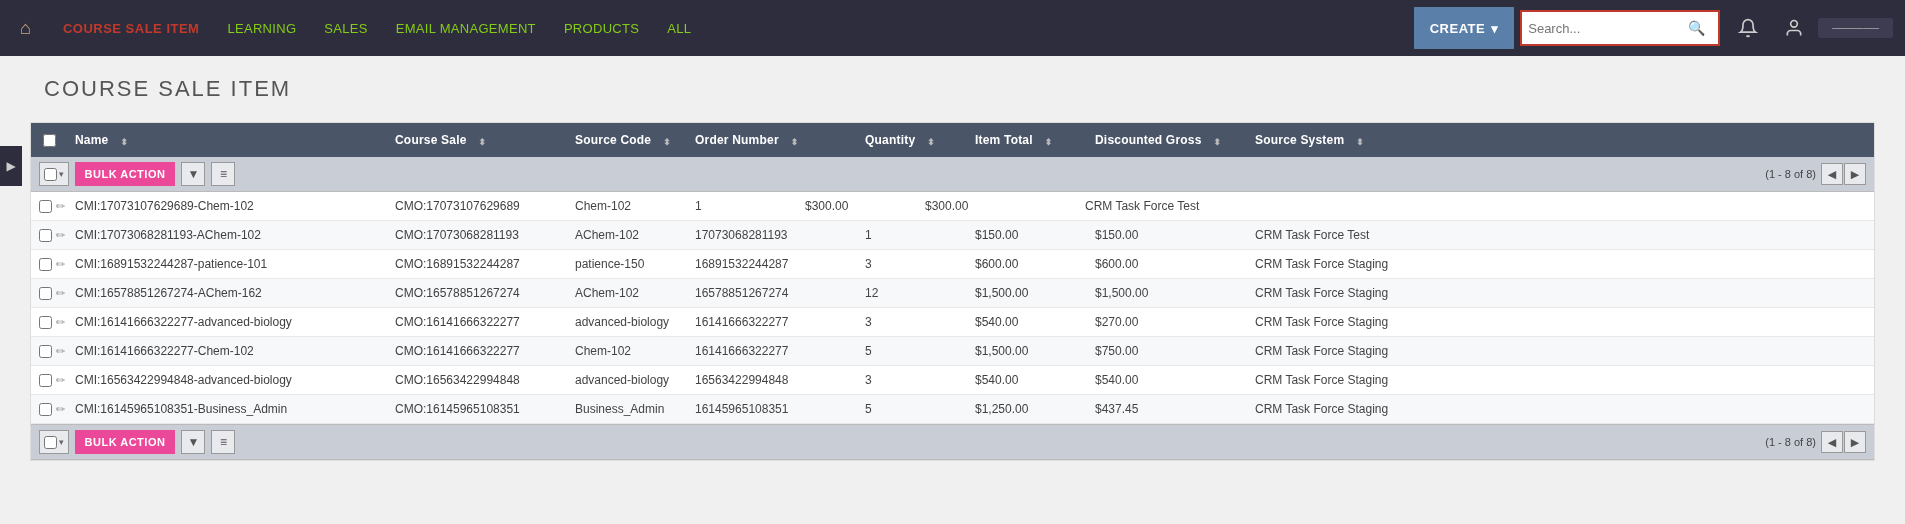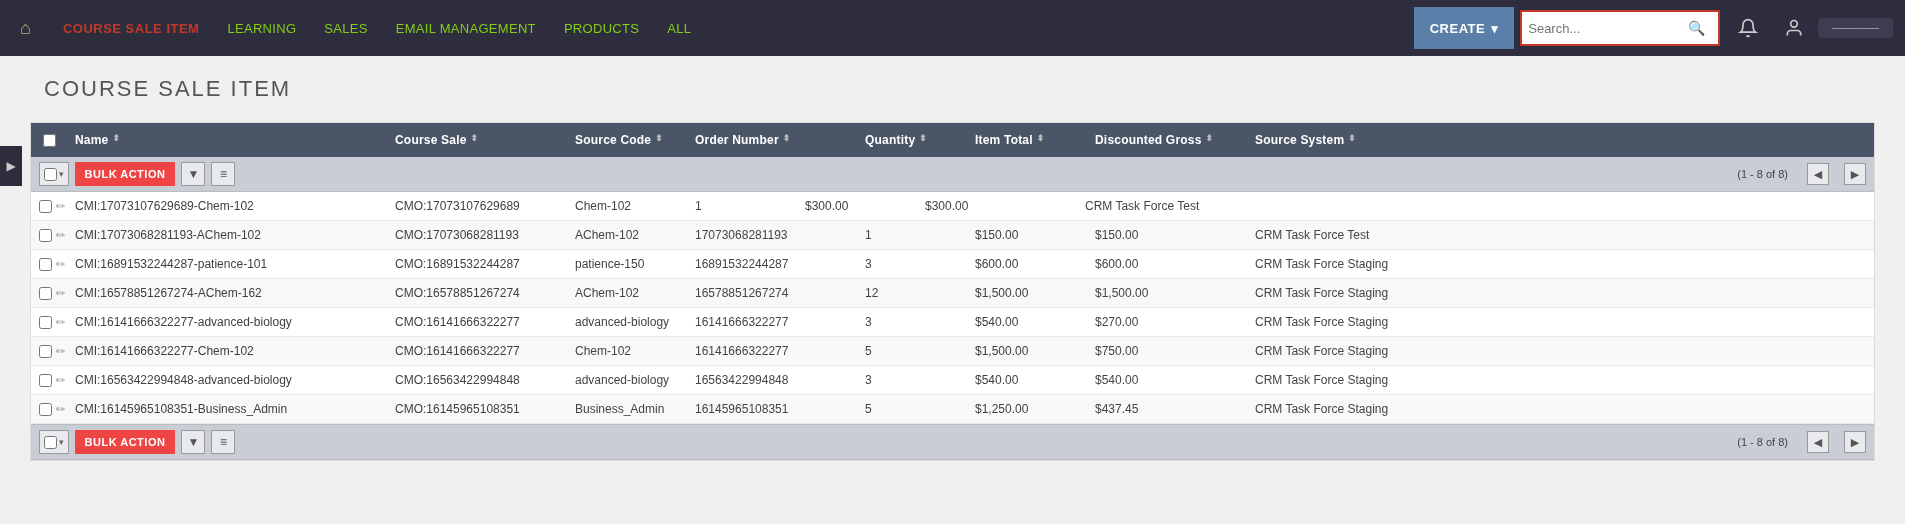--- a/index.html
+++ b/index.html
@@ -140,52 +140,52 @@
     .col-item-total { width: 120px; min-width: 120px; }
     .col-discounted-gross { width: 160px; min-width: 160px; }
     .col-source-system { flex: 1; }
 
     .th {
       color: #fff;
       font-size: 12px;
       font-weight: bold;
       padding: 10px 8px;
       display: flex;
-      align-items: flex-start;
-      gap: 4px;
+      align-items: flex-end;
+      gap: 12px;
       letter-spacing: 0.2px;
     }
     .th-sort { color: #bbb; font-size: 9px; cursor: pointer; }
 
     
     .toolbar-row {
       background: #c8cdd6;
       display: flex;
       align-items: center;
       padding: 5px 8px;
       gap: 6px;
       border-bottom: 1px solid #bbb;
       justify-content: space-between;
     }
     .toolbar-left { display: flex; align-items: center; gap: 6px; }
-    .toolbar-right { display: flex; align-items: center; gap: 15px; }
+    .toolbar-right { display: flex; align-items: center; gap: 1px; }
     .checkbox-dropdown {
       display: flex;
       align-items: center;
       border: 1px solid #999;
       background: #e8eaed;
       height: 24px;
       padding: 0 4px;
       gap: 2px;
       cursor: pointer;
     }
     .checkbox-dropdown input[type=checkbox] { margin: 0; cursor: pointer; }
     .dropdown-arrow { font-size: 9px; color: #666; }
     .bulk-action-btn {
-      background: #ef4444;
+      background: #ec4899;
       color: #fff;
       border: none;
       padding: 4px 10px;
       font-size: 11px;
       font-weight: bold;
       cursor: pointer;
       height: 24px;
       letter-spacing: 0.5px;
     }
     .toolbar-icon-btn {

